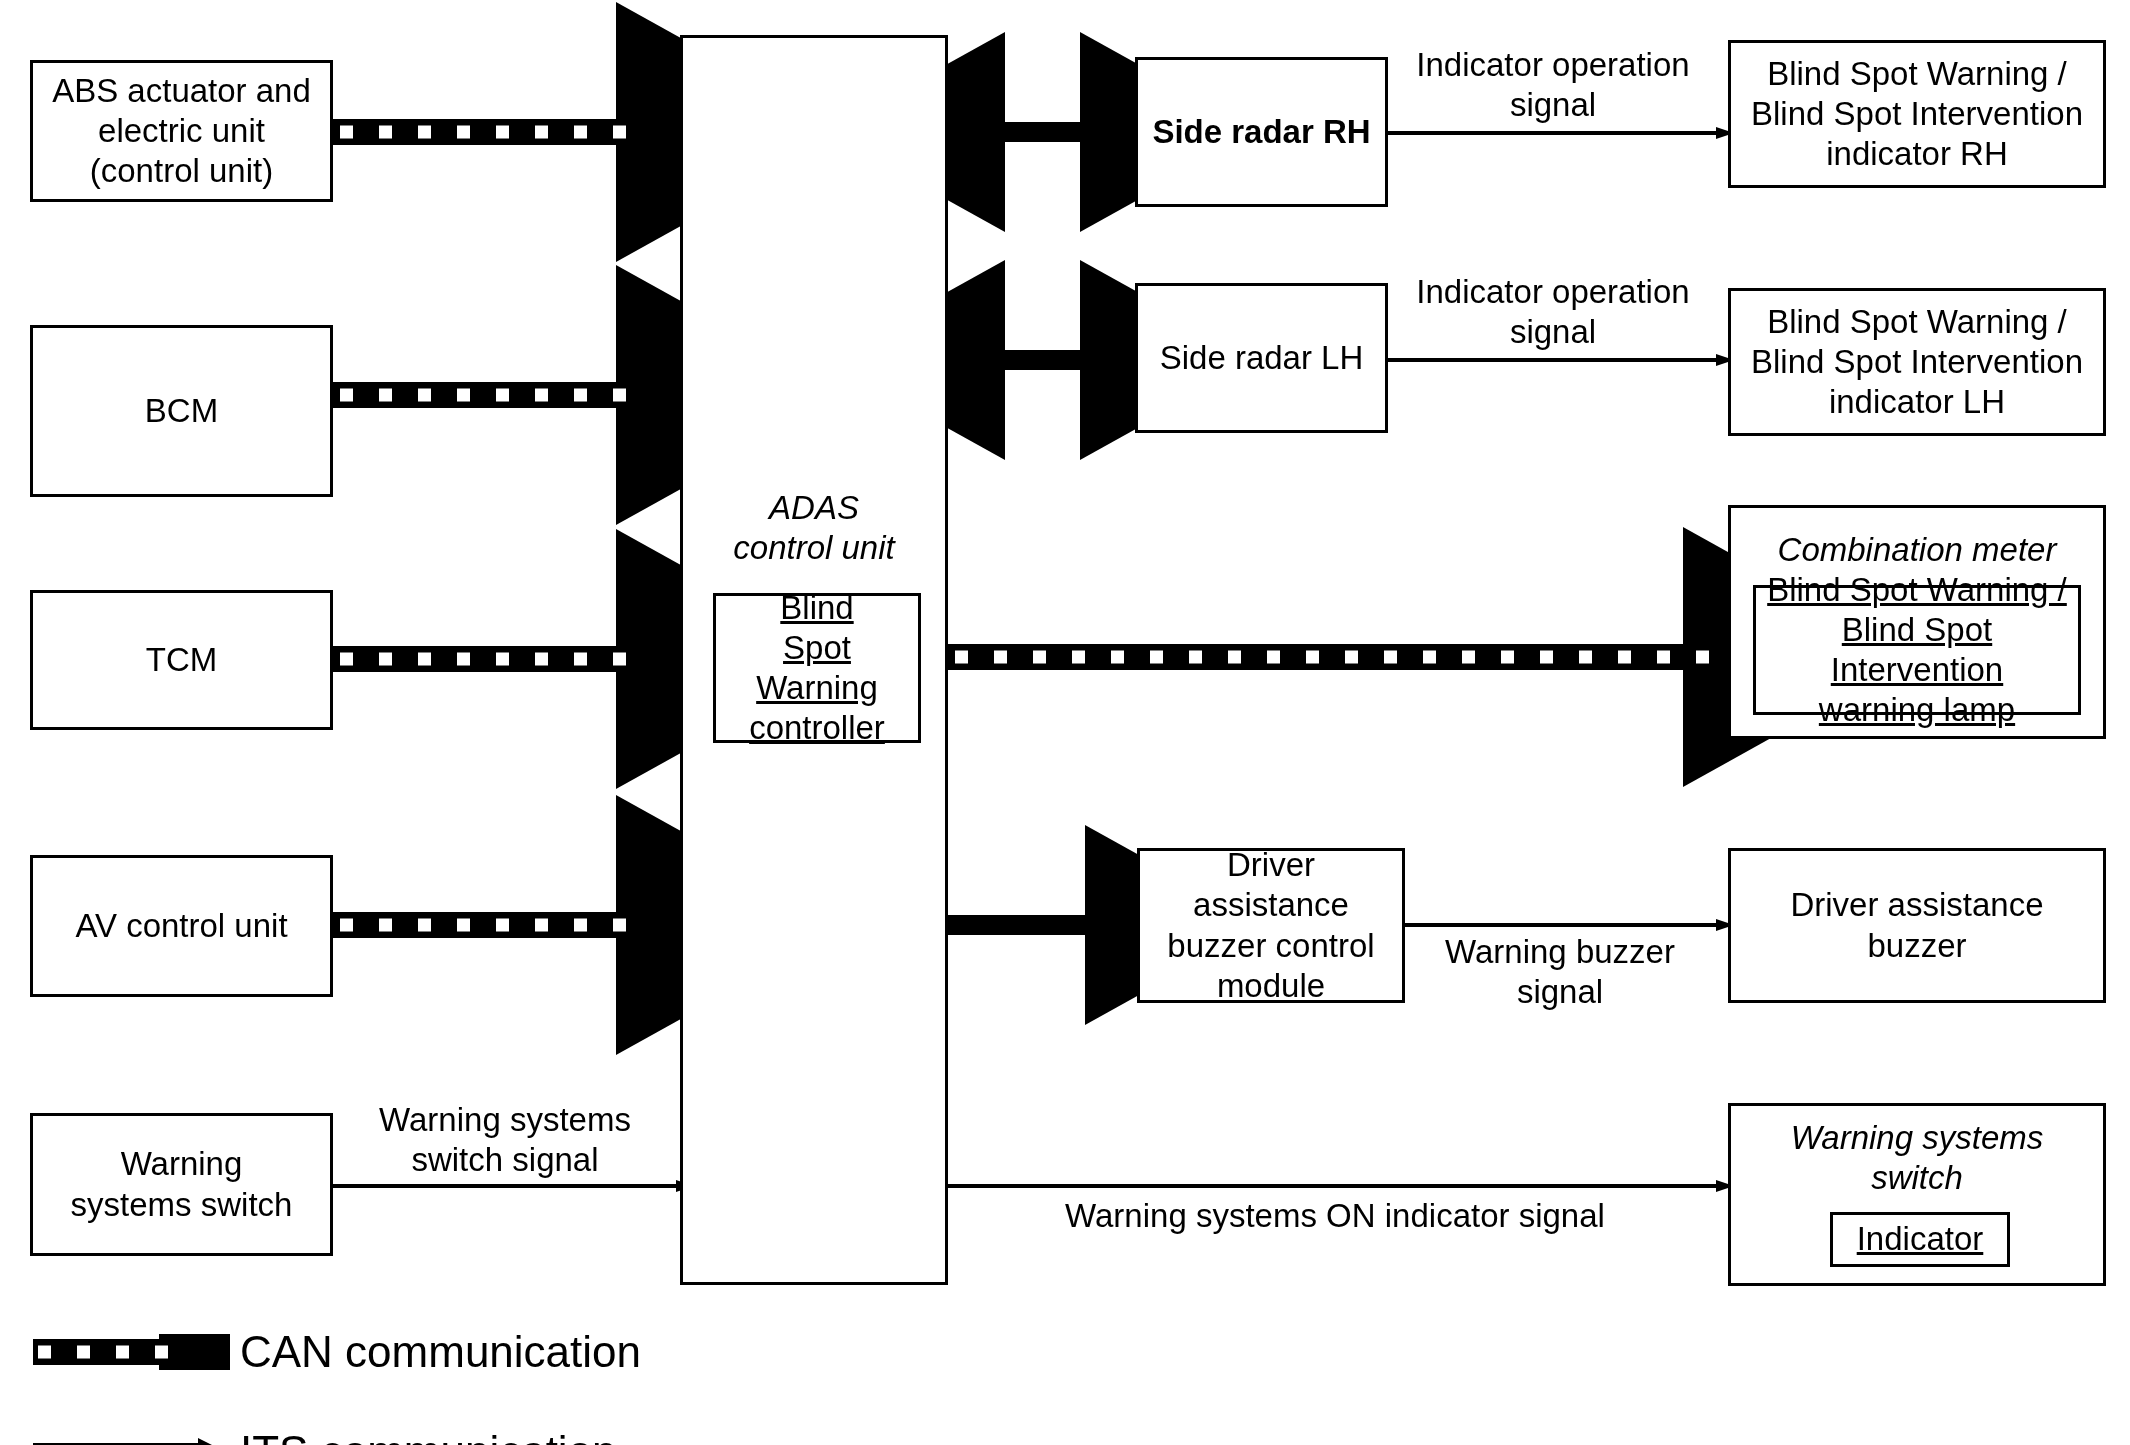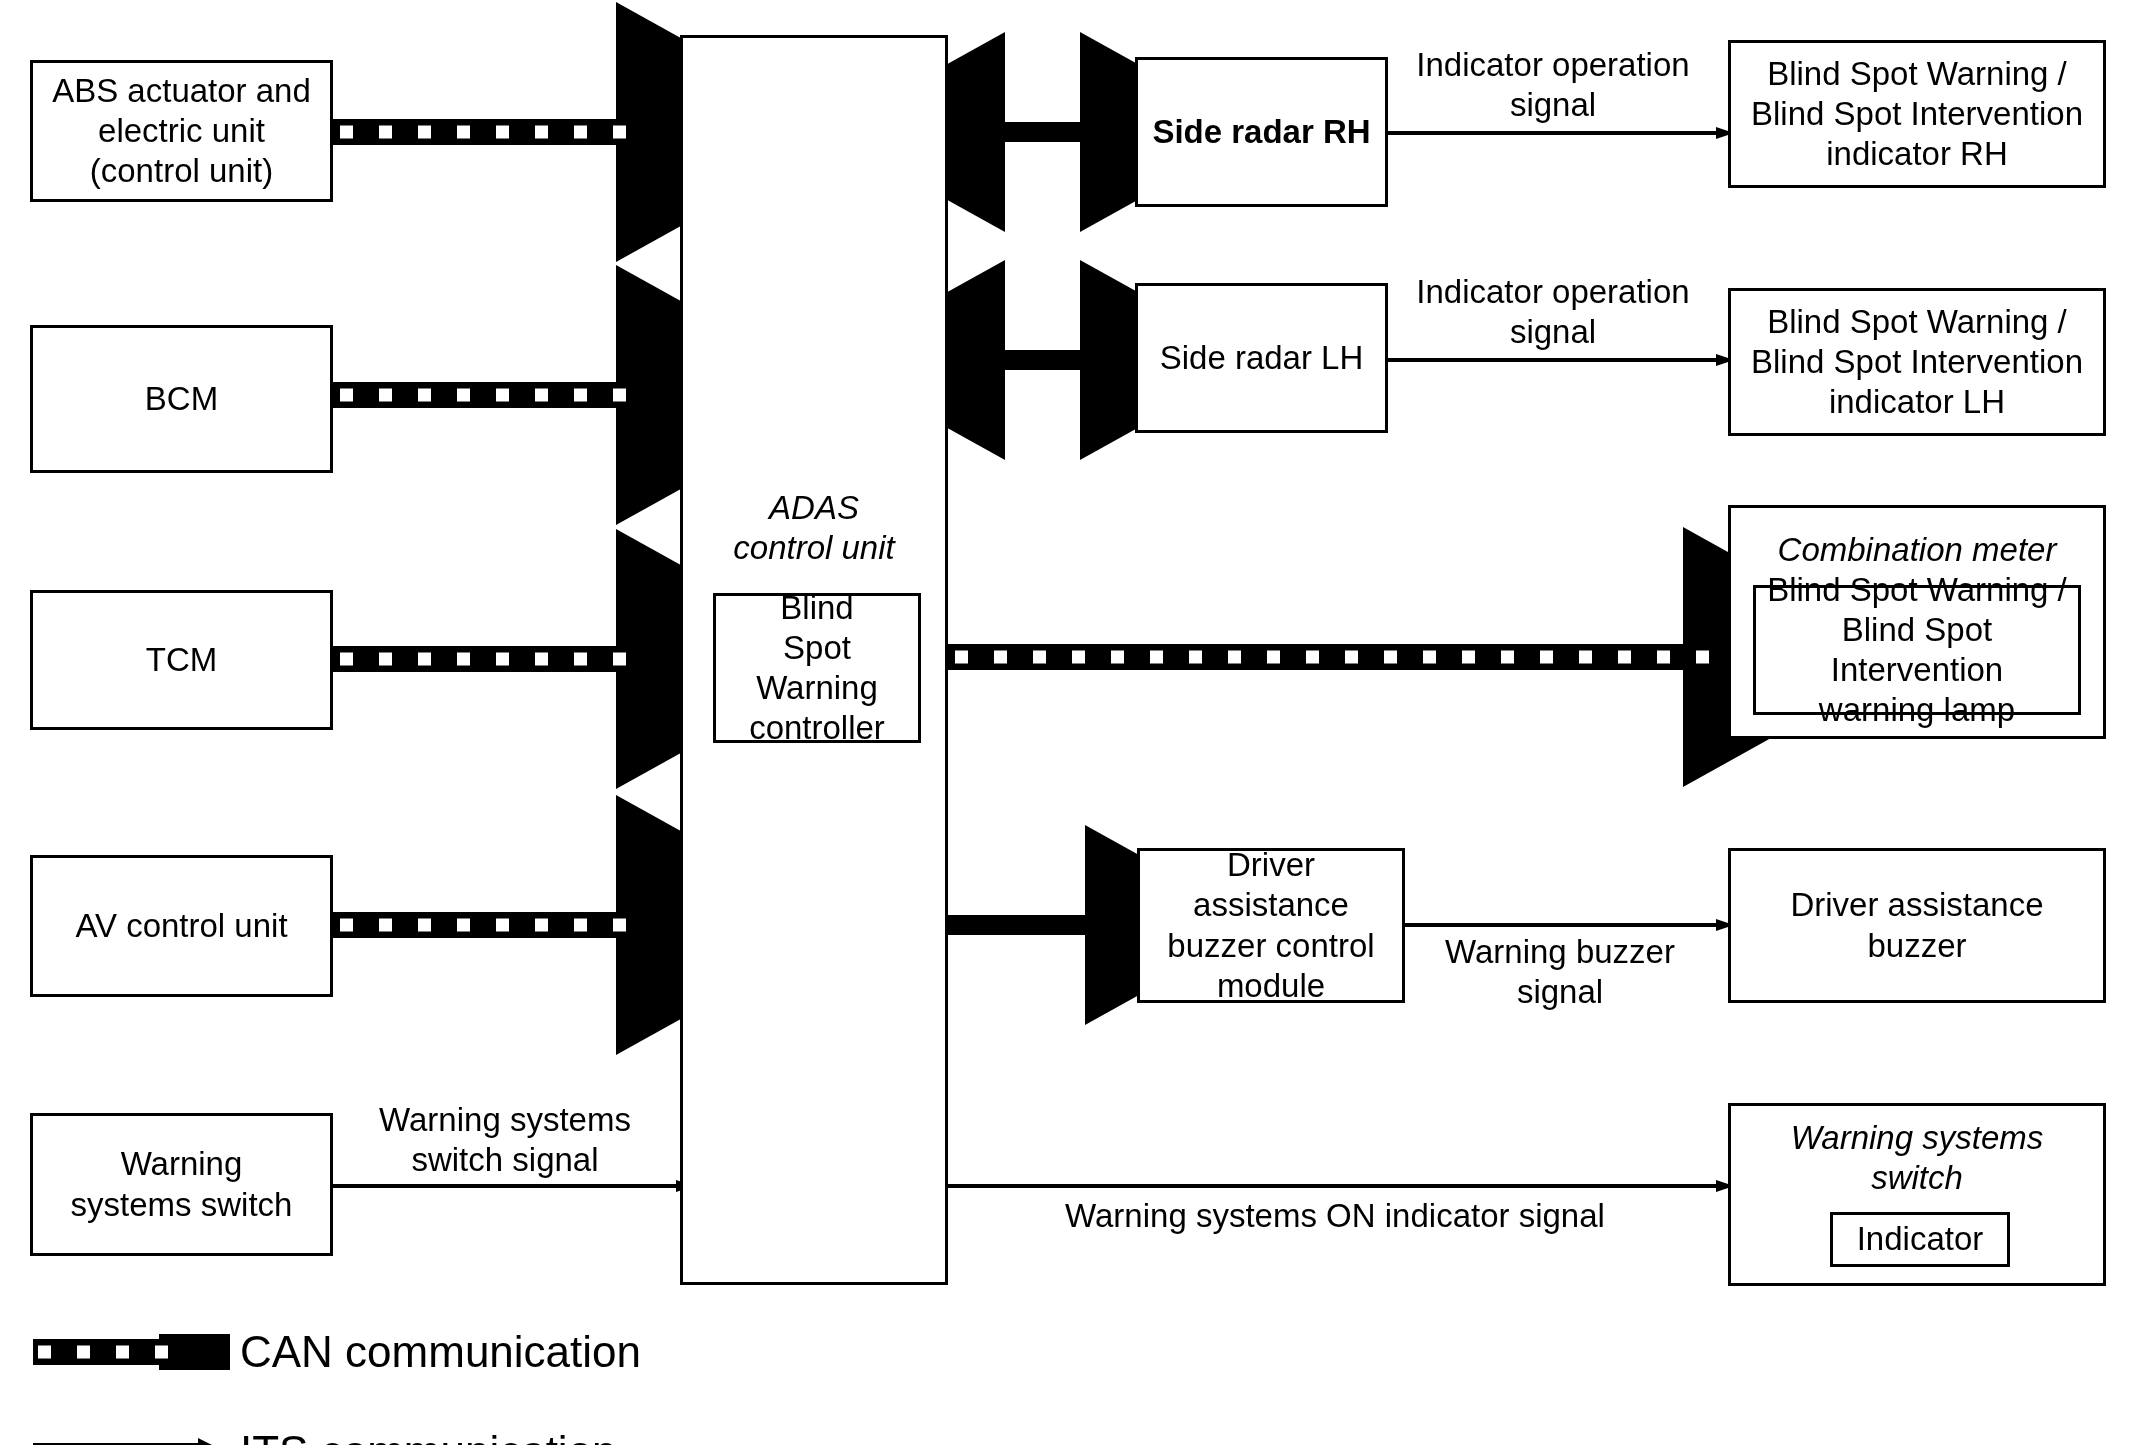--- a/index.html
+++ b/index.html
@@ -56,20 +56,21 @@
     box-sizing: border-box;
     border: 3px solid #000000;
     background: #ffffff;
     display: flex;
     align-items: center;
     justify-content: center;
     text-align: center;
     font-size: 33px;
     line-height: 1.22;
     white-space: pre-line;
+    text-decoration: underline;
   }
 
   
   .label {
     position: absolute;
     text-align: center;
     font-size: 33px;
     line-height: 1.22;
     white-space: pre-line;
   }
@@ -161,21 +162,21 @@
 
     <line x1="333" y1="1186" x2="678" y2="1186" stroke="#000000" stroke-width="4" marker-end="url(#thinArrow)"></line>
 
     <line x1="948" y1="1186" x2="1718" y2="1186" stroke="#000000" stroke-width="4" marker-end="url(#thinArrow)"></line>
   </svg>
 
   <div class="box" style="left:30px; top:60px; width:303px; height:142px;">ABS actuator and
 electric unit
 (control unit)</div>
 
-  <div class="box" style="left:30px; top:325px; width:303px; height:148px;">BCM</div>
+  <div class="box" style="left:30px; top:325px; width:303px; height:172px;">BCM</div>
 
   <div class="box" style="left:30px; top:590px; width:303px; height:140px;">TCM</div>
 
   <div class="box" style="left:30px; top:855px; width:303px; height:142px;">AV control unit</div>
 
   <div class="box" style="left:30px; top:1113px; width:303px; height:143px;">Warning
 systems switch</div>
 
   <div class="container-box" style="left:680px; top:35px; width:268px; height:1250px;">
     <div class="container-title" style="top:450px;">ADAS

